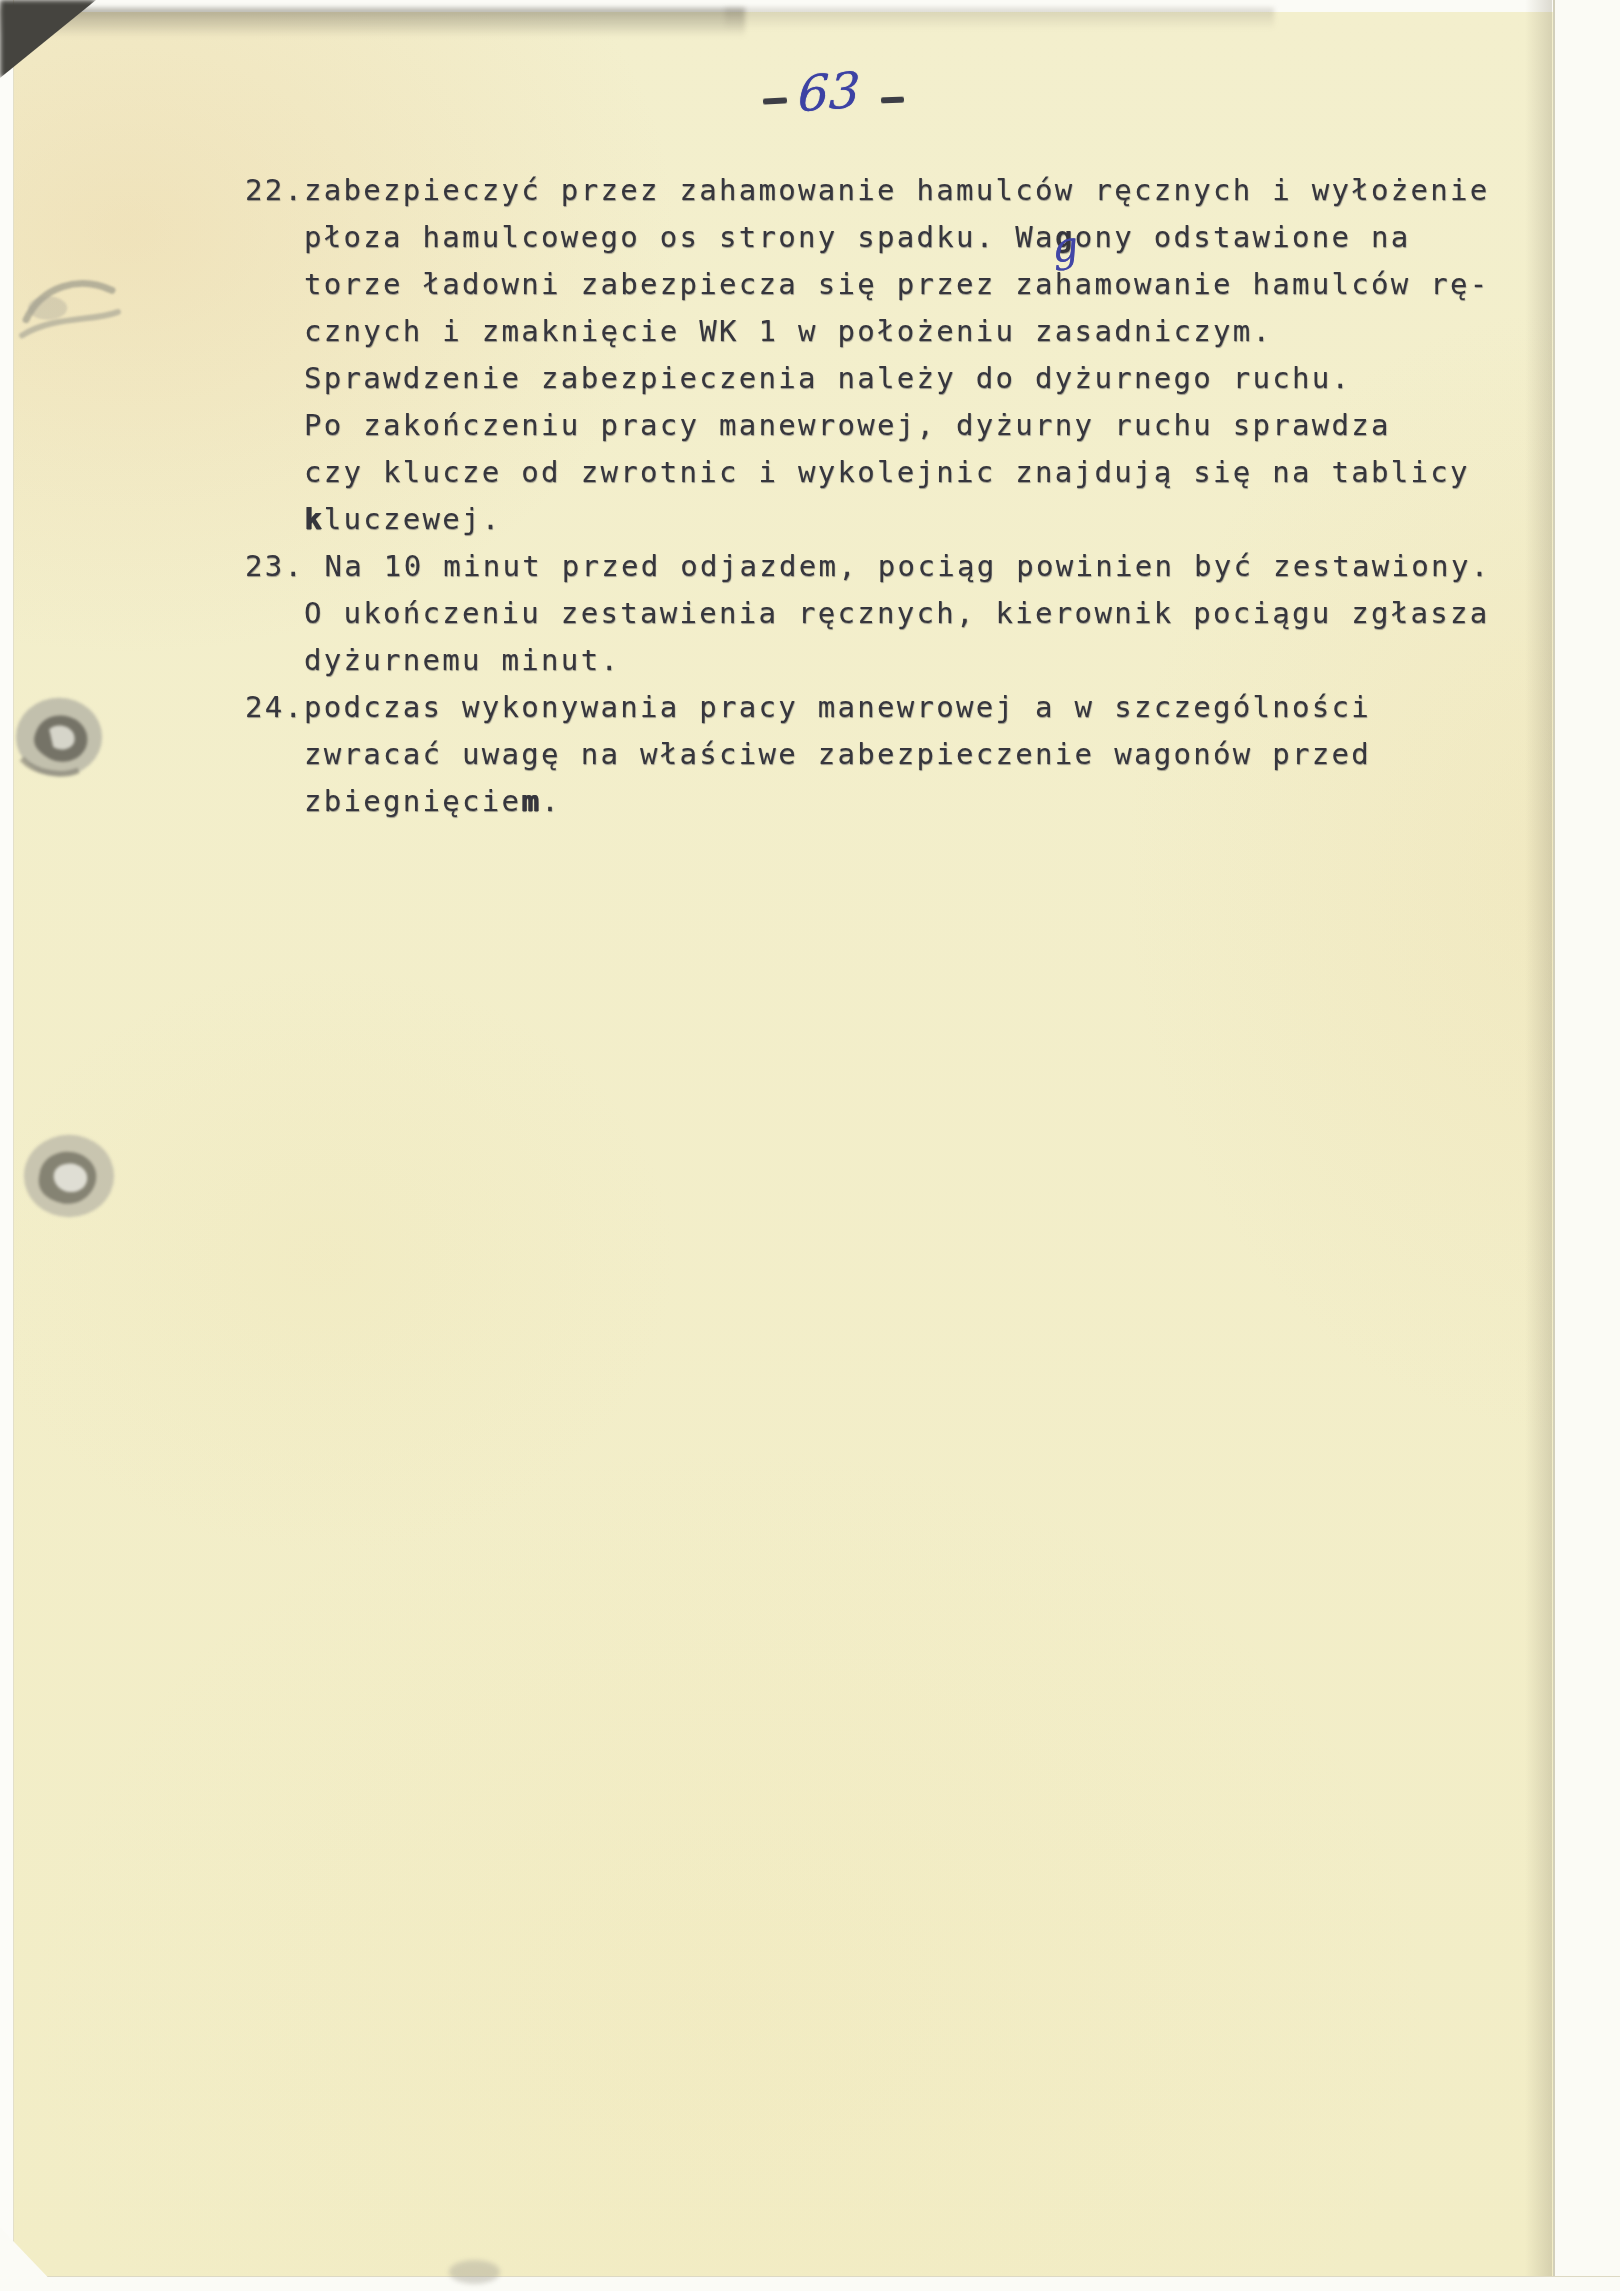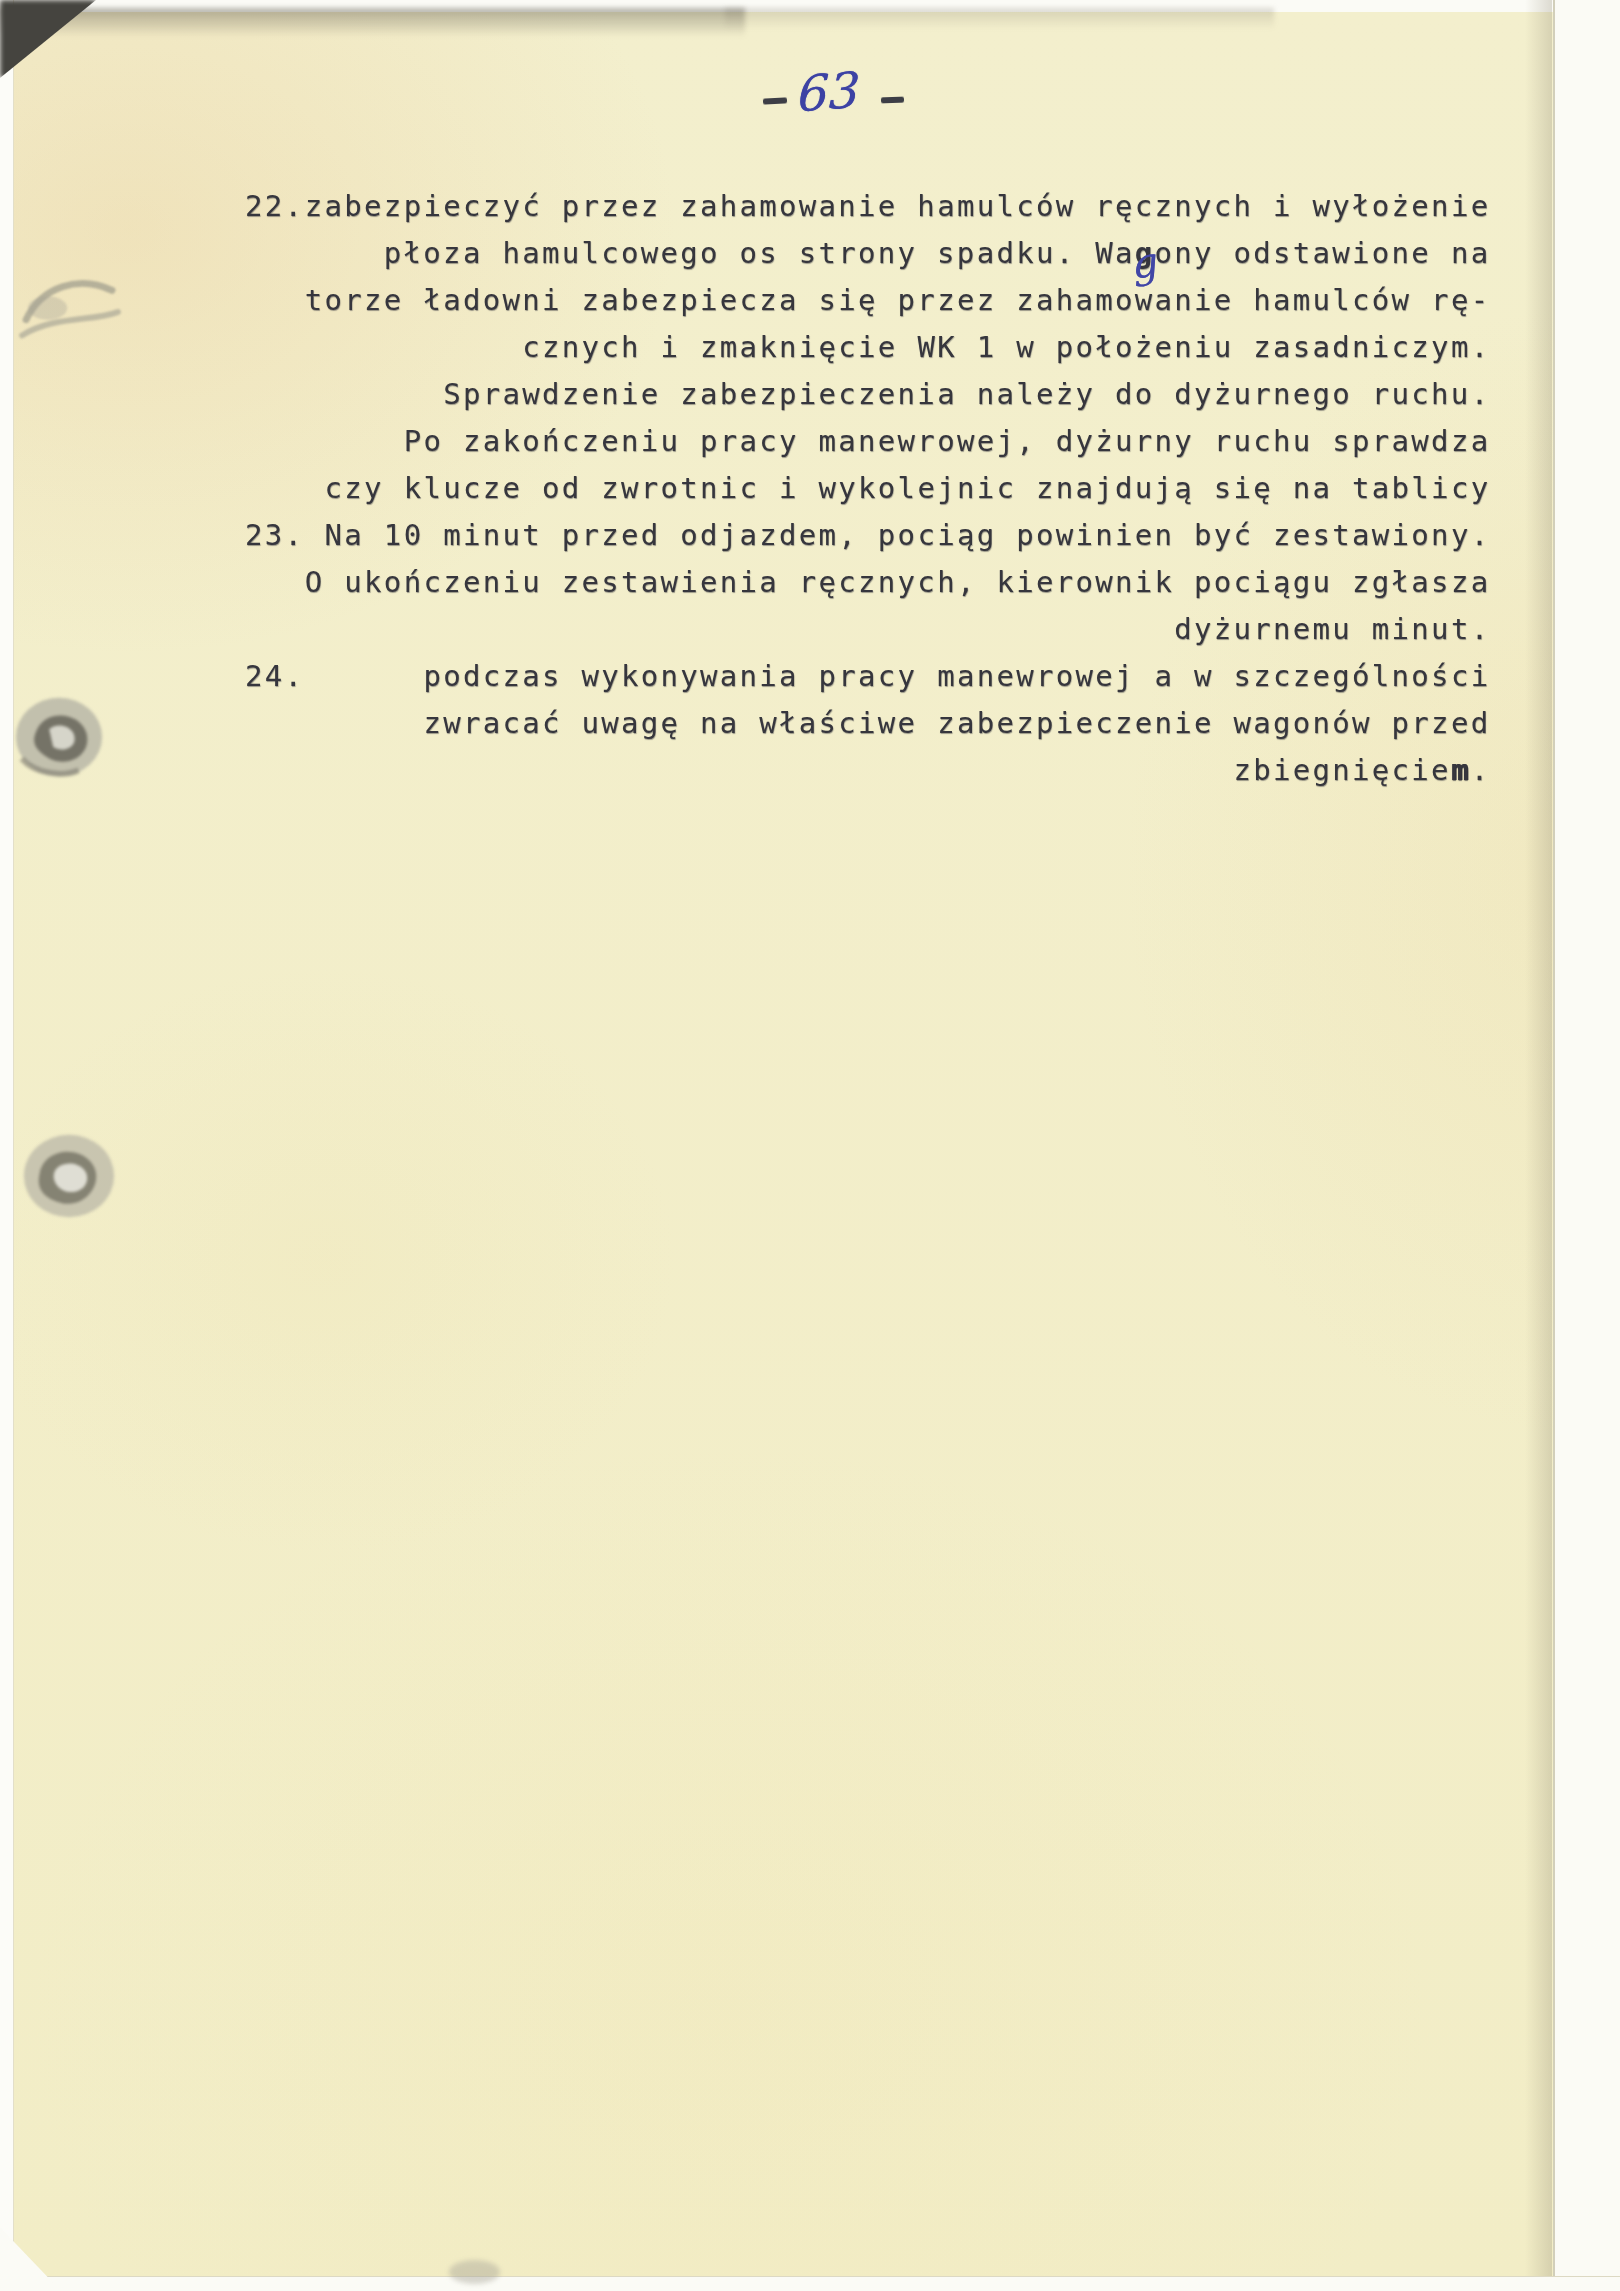--- a/index.html
+++ b/index.html
@@ -25,21 +25,21 @@
   
   .shadow-top-a{position:absolute;left:0;top:7.8px;width:745px;height:29px;filter:blur(2.9px);
     background:linear-gradient(to bottom, rgba(92,88,76,.45), rgba(92,88,76,0));}
   .shadow-top-b{position:absolute;left:725px;top:7.8px;width:549px;height:21.6px;filter:blur(2.9px);
     background:linear-gradient(to bottom, rgba(120,114,98,.25), rgba(120,114,98,0));}
   .corner-dark{position:absolute;left:0;top:0;width:96px;height:78px;background:#45443f;
     clip-path:polygon(0 0, 100% 0, 0 100%);filter:blur(2.5px);}
   
   .artifact{position:absolute;}
   
-  .text-block{position:absolute;left:245px;top:183px;color:#36363d;text-align:right;}
+  .text-block{position:absolute;left:245px;top:167px;color:#36363d;}
   .line{white-space:pre;height:47px;line-height:47px;font-size:29px;letter-spacing:2.3px;
     text-shadow:0.5px 0.5px 0.9px rgba(48,48,58,.45);}
   .line.first{text-indent:20.6px;}
   .item{position:relative;padding-left:59px;}
   .item-number{position:absolute;left:0;top:0;height:47px;line-height:47px;font-size:29px;
     letter-spacing:2.3px;text-shadow:0.5px 0.5px 0.9px rgba(48,48,58,.45);}
   .overstruck{font-weight:bold;text-shadow:1px 0 0 rgba(40,40,50,.9), 0.5px 0.5px 1px rgba(40,40,50,.6);}
   .corrected{position:relative;font-weight:bold;}
   .blue-g{position:absolute;left:-2.9px;top:6.9px;color:#4146a6;font-family:"DejaVu Serif",serif;
     font-style:italic;font-weight:normal;font-size:41px;line-height:41px;letter-spacing:0;
@@ -101,20 +101,21 @@
   <div class="text-block">
       <div class="item">
         <div class="item-number">22.</div>
         <div class="line"><span>zabezpieczyć przez zahamowanie hamulców ręcznych i wyłożenie</span></div>
         <div class="line"><span>płoza hamulcowego os strony spadku. Wa</span><span class="corrected">g<span class="blue-g">g</span></span><span>ony odstawione na</span></div>
         <div class="line"><span>torze ładowni zabezpiecza się przez zahamowanie hamulców rę-</span></div>
         <div class="line"><span>cznych i zmaknięcie WK 1 w położeniu zasadniczym.</span></div>
         <div class="line"><span>Sprawdzenie zabezpieczenia należy do dyżurnego ruchu.</span></div>
         <div class="line"><span>Po zakończeniu pracy manewrowej, dyżurny ruchu sprawdza</span></div>
         <div class="line"><span>czy klucze od zwrotnic i wykolejnic znajdują się na tablicy</span></div>
+        <div class="line"><span class="overstruck">k</span><span>luczewej.</span></div>
       </div>
       <div class="item">
         <div class="item-number">23.</div>
         <div class="line first"><span>Na 10 minut przed odjazdem, pociąg powinien być zestawiony.</span></div>
         <div class="line"><span>O ukończeniu zestawienia ręcznych, kierownik pociągu zgłasza</span></div>
         <div class="line"><span>dyżurnemu minut.</span></div>
       </div>
       <div class="item">
         <div class="item-number">24.</div>
         <div class="line"><span>podczas wykonywania pracy manewrowej a w szczególności</span></div>

